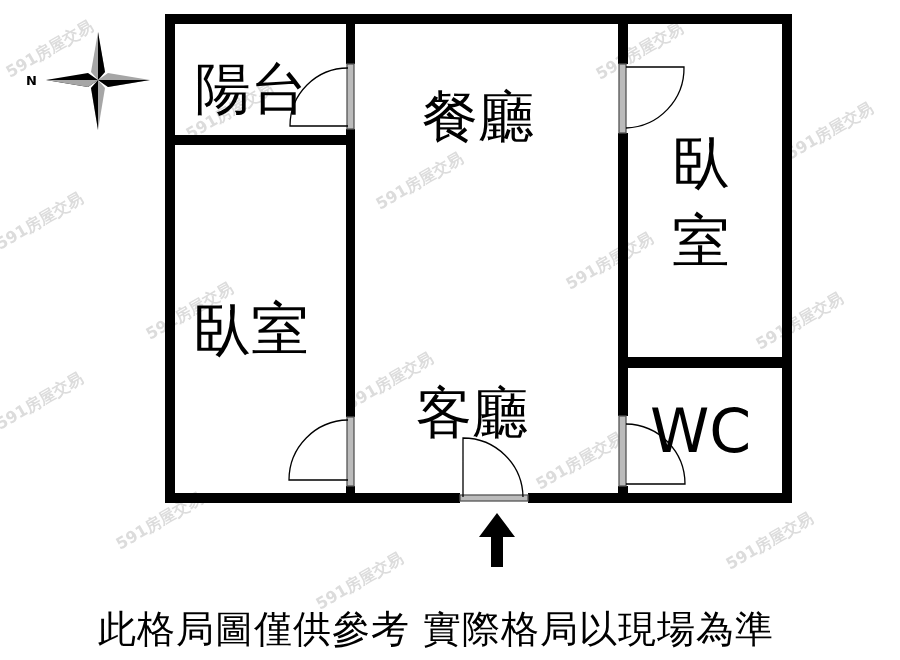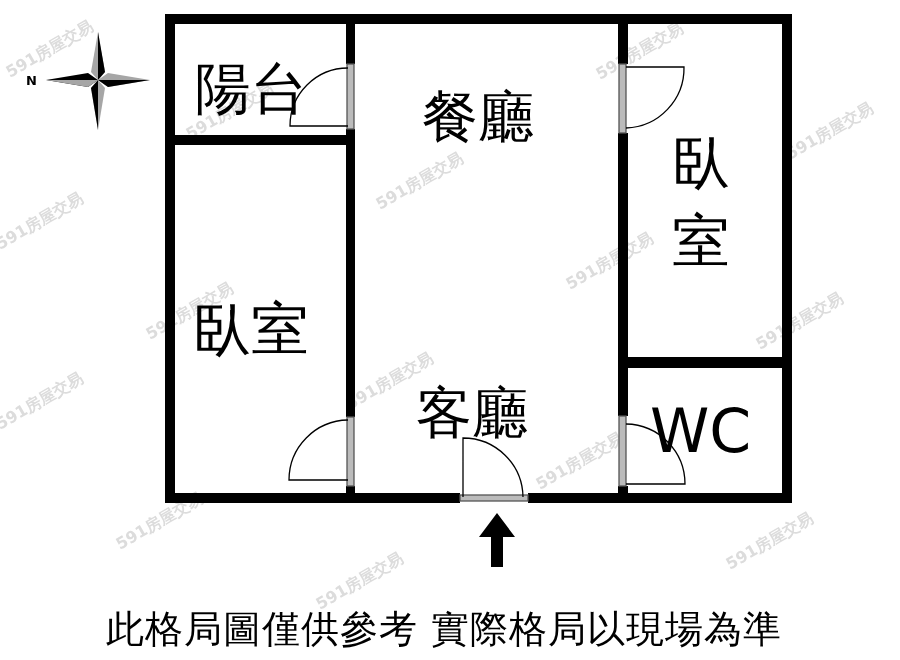--- a/index.html
+++ b/index.html
@@ -1,21 +1,21 @@
 <!DOCTYPE html>
 <html><head>
 <meta charset="utf-8">
 <style>
   html, body { margin:0; padding:0; background:#ffffff; }
   body { width:900px; height:660px; position:relative; overflow:hidden;
          font-family:"DejaVu Sans","Liberation Sans",sans-serif; }
   #plan { position:absolute; left:0; top:0; width:900px; height:660px; }
   .room-label { font-family:"DejaVu Sans","Liberation Sans",sans-serif; fill:#000; }
   .wm { font-family:"DejaVu Sans","Liberation Sans",sans-serif; fill:#dcdcdc; font-size:16px; font-weight:bold; }
-  #disclaimer { position:absolute; left:8px; top:604px; width:872px; text-align:center;
+  #disclaimer { position:absolute; left:0; top:604px; width:872px; text-align:center;
                 font-size:38px; color:#000; letter-spacing:1px;
                 font-family:"DejaVu Sans","Liberation Sans",sans-serif; }
 </style>
 </head>
 <body>
 
 <svg id="plan" viewBox="0 0 900 660" xmlns="http://www.w3.org/2000/svg">
 
   <g>
     <text class="wm" x="10" y="78" transform="rotate(-30 10 78)">591房屋交易</text>

